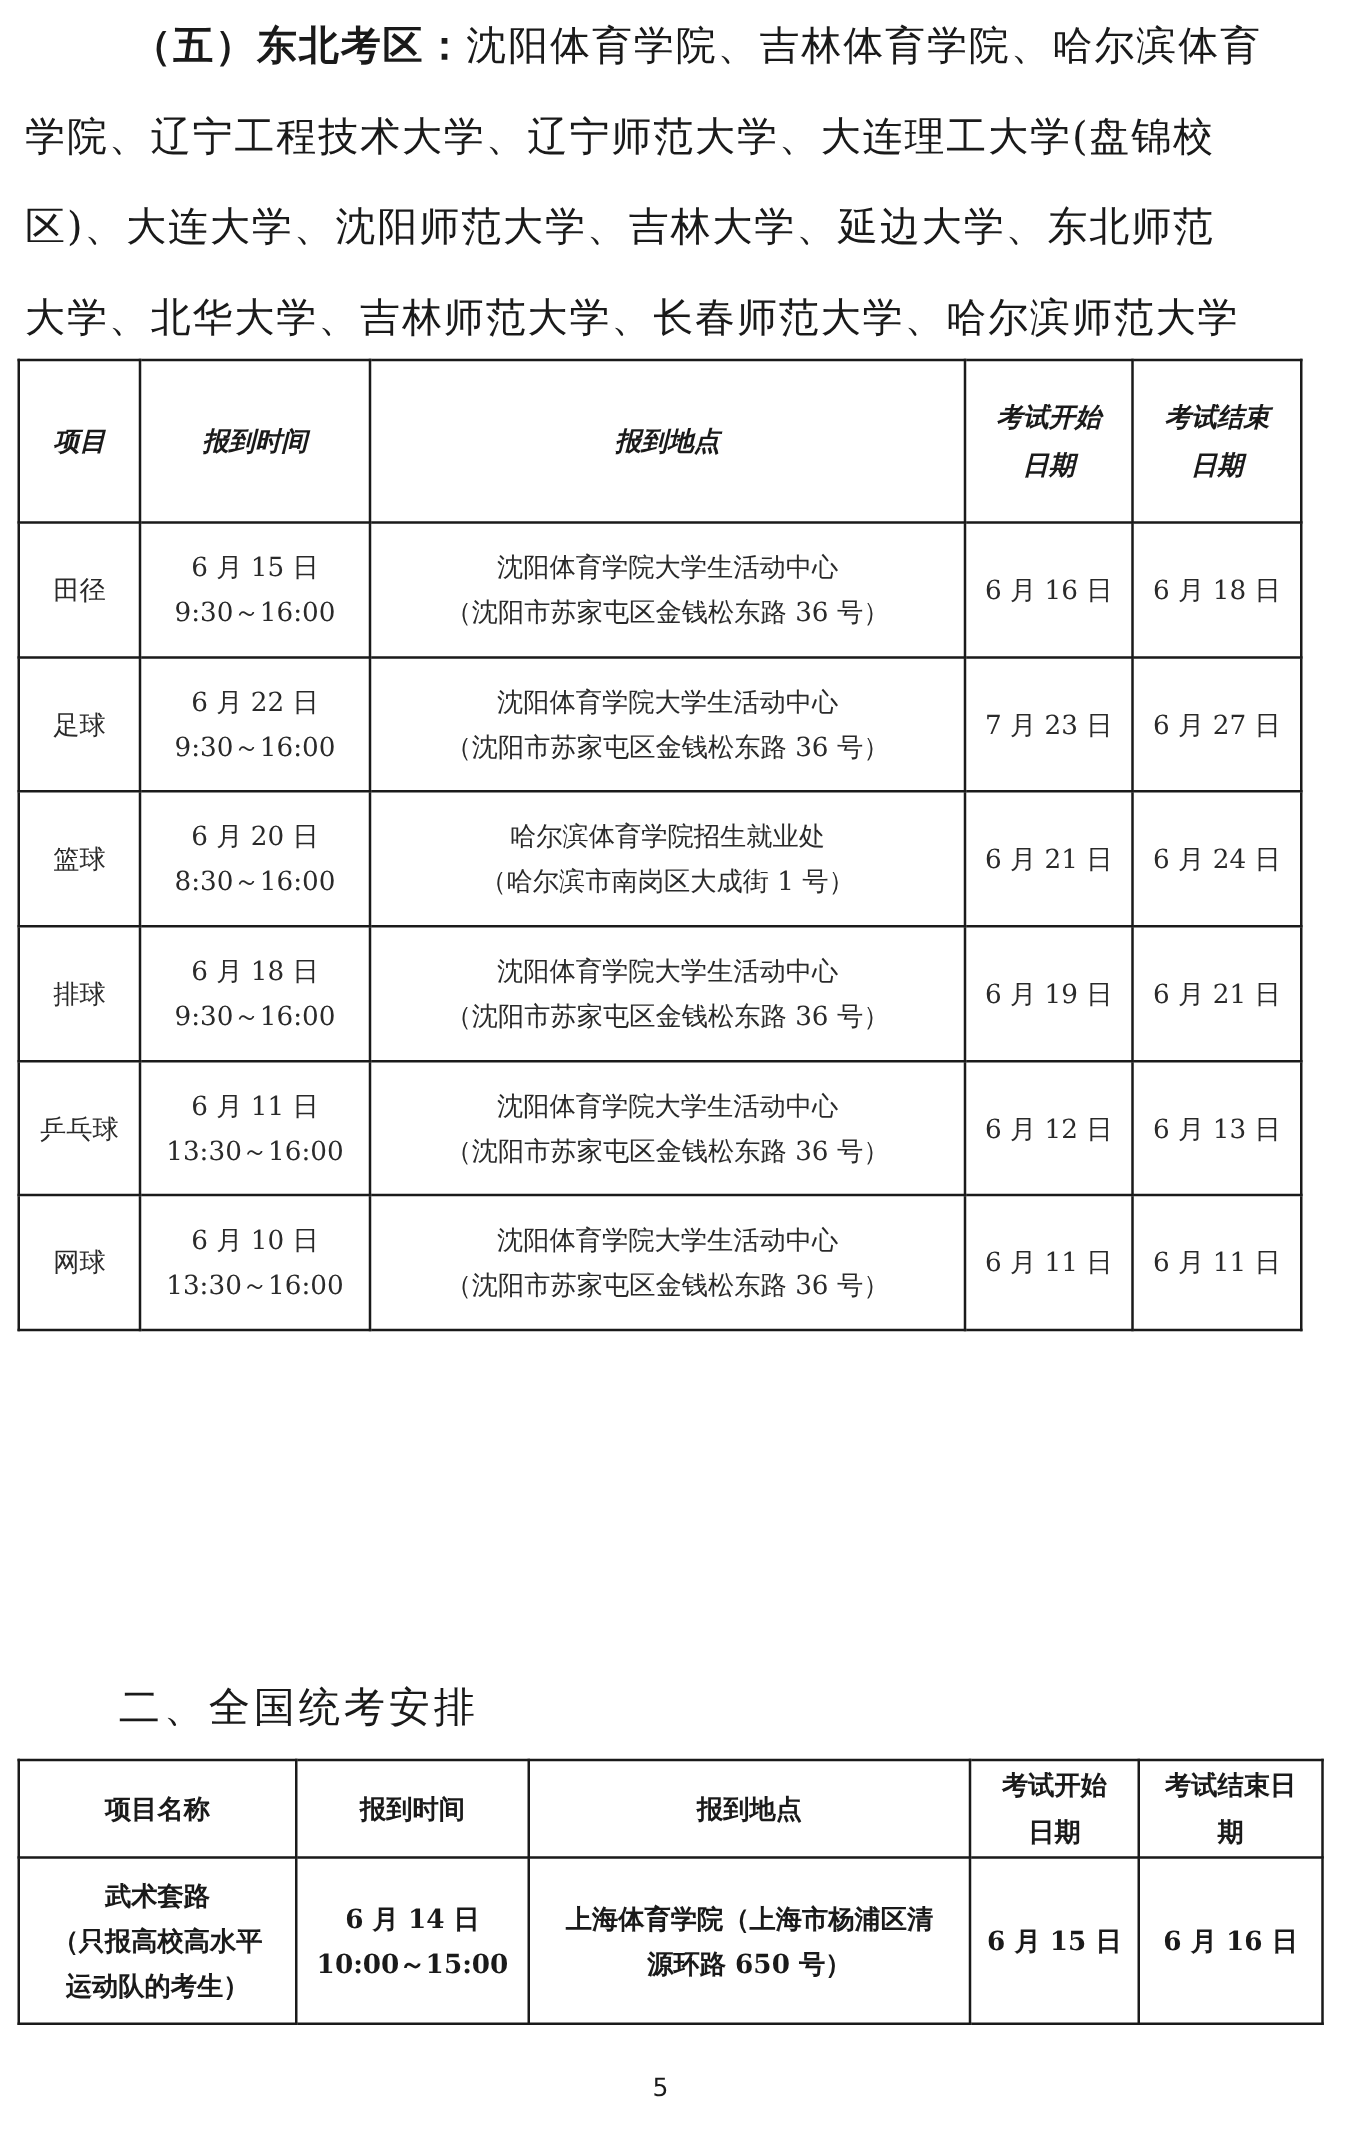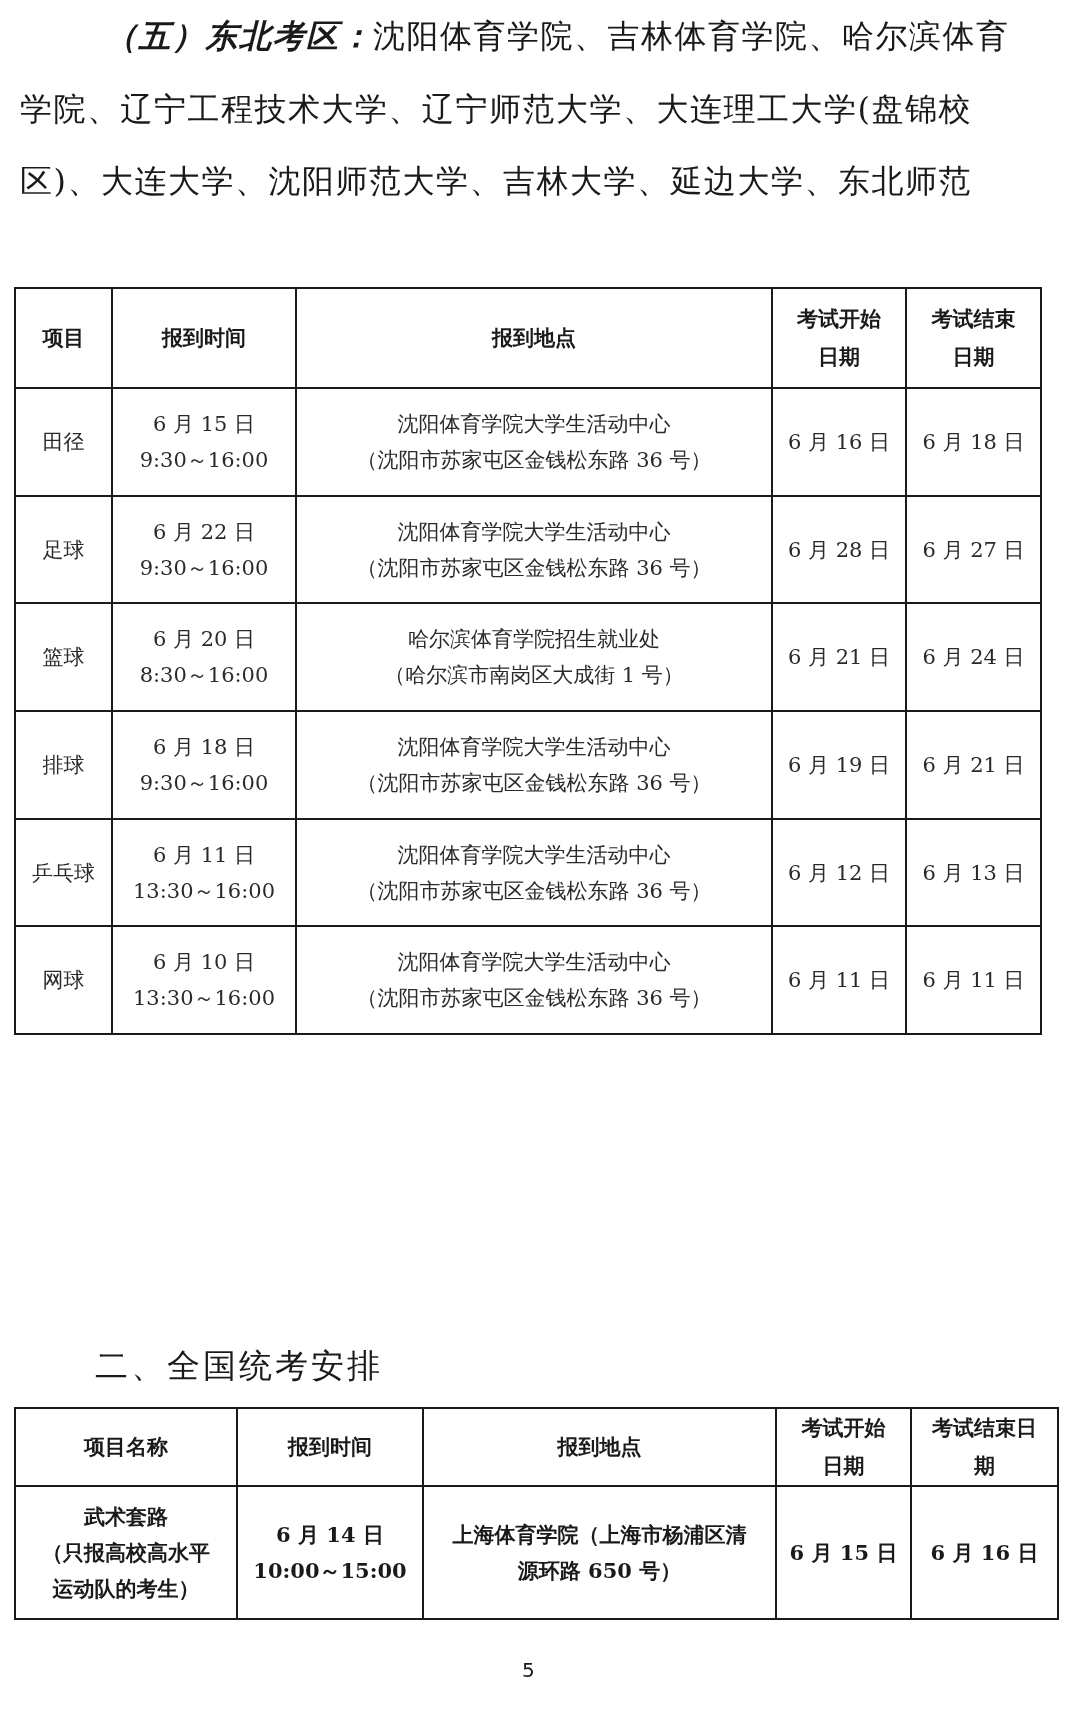--- a/index.html
+++ b/index.html
@@ -2,45 +2,46 @@
 <html><head>
 <meta charset="utf-8">
 <style>
   html, body { margin: 0; padding: 0; background: #ffffff; }
   body { width: 1080px; height: 1715px; position: relative; overflow: hidden;
          font-family: "DejaVu Serif", "Liberation Serif", serif; color: #1a1a1a; }
   .para { position: absolute; left: 20px; top: 0; width: 1045px; font-size: 32px;
           line-height: 72.5px; letter-spacing: 1.5px; }
   .para .line { display: block; height: 72.5px; white-space: nowrap; overflow: hidden; }
   .para .line.first { padding-left: 85px; }
-  .para .lead { font-weight: bold; font-style: italic; }
+  .para .lead { font-weight: bold; }
   table { position: absolute; border-collapse: collapse; table-layout: fixed; }
   td, th { border: 2.5px solid #1a1a1a; text-align: center; vertical-align: middle; padding: 0; }
   th { font-family: "DejaVu Sans", sans-serif; font-weight: bold; font-size: 21px; line-height: 38px; }
   td { font-size: 21px; line-height: 36px; color: #2a2a2a; }
   #t1 { left: 14px; top: 287px; width: 1026px; }
-  #t1 thead tr { height: 100px; }
+  #t1 thead tr { height: 130px; font-style: italic; }
   #t1 tbody tr { height: 107.7px; margin-left: 48px; }
   .sec2-title { position: absolute; left: 95px; top: 1344px; font-size: 33px; letter-spacing: 3px;
                 font-family: Liberation Serif, serif; }
   #t2 { left: 14px; top: 1407px; width: 1043px; }
   #t2 thead tr { height: 74px; }
   #t2 tbody tr { height: 133px; }
   #t2 td { font-weight: bold; font-size: 21px; line-height: 36px; color: #1a1a1a; }
   .page-num { position: absolute; left: 522px; top: 1658px; font-size: 20px;
               font-family: "DejaVu Sans", sans-serif; }
   .cell-line { display: block; }
 </style>
 </head>
 <body>
 
 <div class="para">
   <span class="line first"><span class="lead">（五）东北考区：</span><span>沈阳体育学院、吉林体育学院、哈尔滨体育</span></span>
   <span class="line">学院、辽宁工程技术大学、辽宁师范大学、大连理工大学(盘锦校</span>
   <span class="line">区)、大连大学、沈阳师范大学、吉林大学、延边大学、东北师范</span>
+  <span class="line">大学、北华大学、吉林师范大学、长春师范大学、哈尔滨师范大学</span>
 </div>
 
 <table id="t1">
   <colgroup>
     <col style="width:97px">
       <col style="width:184px">
       <col style="width:476px">
       <col style="width:134px">
       <col style="width:135px">
   </colgroup>
@@ -86,21 +87,21 @@
           <span class="cell-line">足球</span>
         </td>
         <td>
           <span class="cell-line">6 月 22 日</span>
           <span class="cell-line">9:30～16:00</span>
         </td>
         <td>
           <span class="cell-line">沈阳体育学院大学生活动中心</span>
           <span class="cell-line">（沈阳市苏家屯区金钱松东路 36 号）</span>
         </td>
-        <td>6 月 28 日</td>
+        <td>7 月 23 日</td>
         <td>6 月 27 日</td>
       </tr>
       <tr>
         <td>
           <span class="cell-line">篮球</span>
         </td>
         <td>
           <span class="cell-line">6 月 20 日</span>
           <span class="cell-line">8:30～16:00</span>
         </td>

